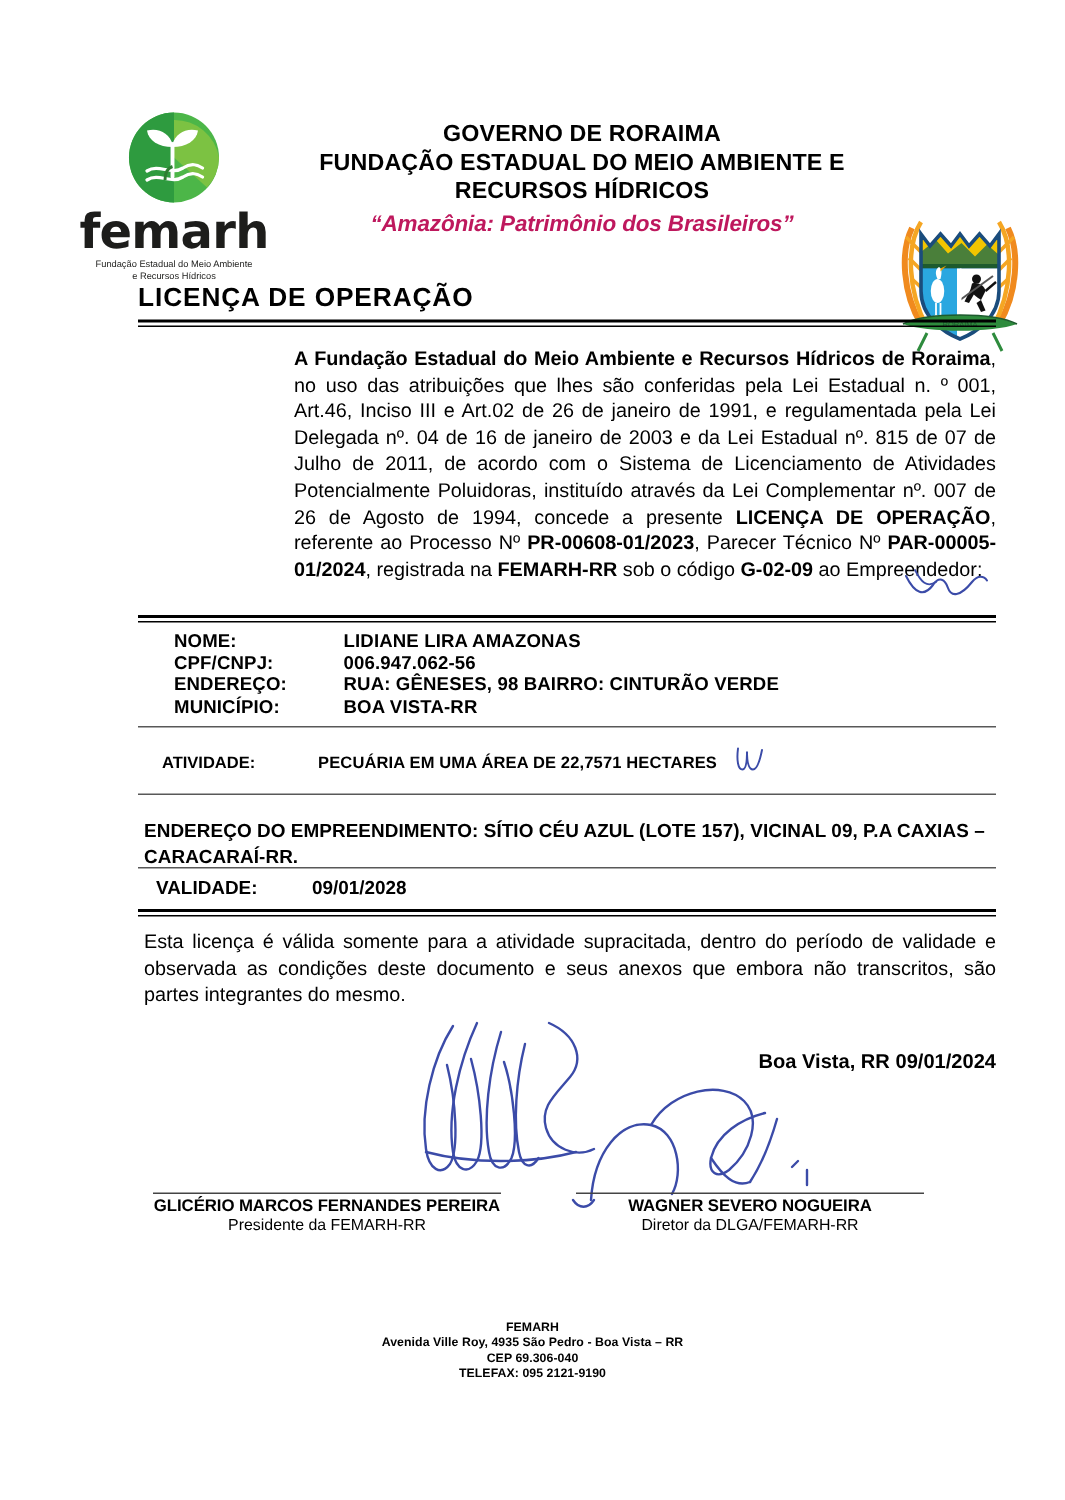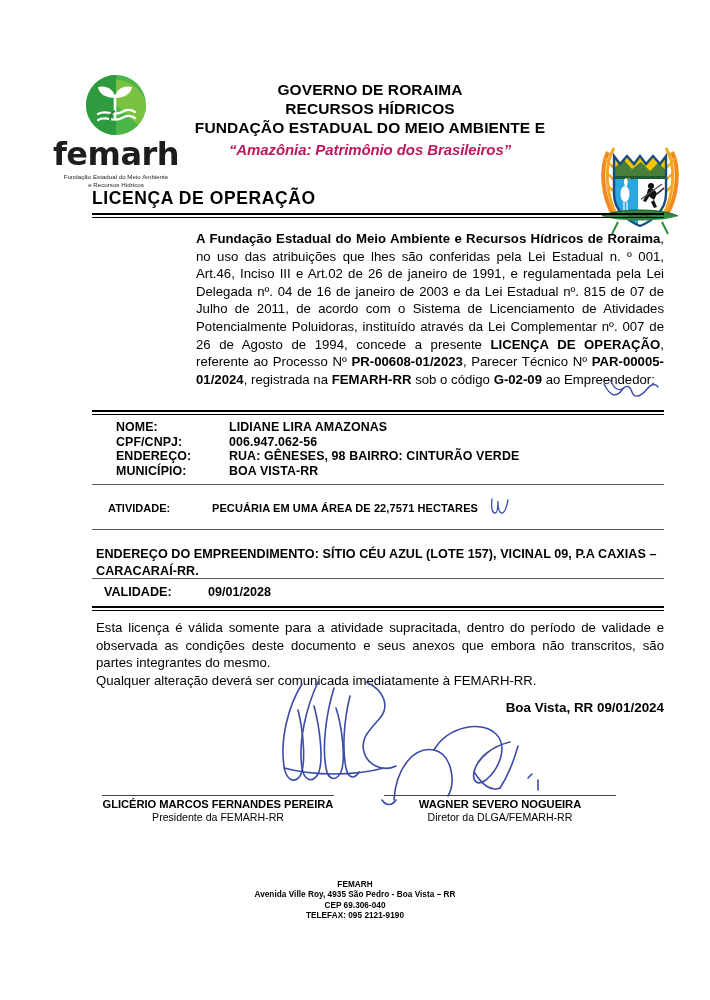--- a/index.html
+++ b/index.html
@@ -48,21 +48,21 @@
   .logo-sub {
     font-size: 6.2px;
     color: #1d1d1b;
     line-height: 1.25;
     margin-top: 3px;
     font-family: "Liberation Sans", sans-serif;
   }
 
   .header-text {
     position: absolute;
-    left: 170px; top: 14px;
+    left: 188px; top: 14px;
     width: 400px;
     text-align: center;
   }
   .gov-line {
     font-size: 15.5px;
     font-weight: bold;
     line-height: 19px;
     letter-spacing: 0.1px;
   }
   .slogan {
@@ -261,22 +261,22 @@
       </svg>
       <div class="logo-word">femarh</div>
       <div class="logo-sub">
         <span>Fundação Estadual do Meio Ambiente</span><br>
         <span>e Recursos Hídricos</span>
       </div>
     </div>
 
     <div class="header-text">
       <div class="gov-line">GOVERNO DE RORAIMA</div>
+      <div class="gov-line">FUNDAÇÃO ESTADUAL DO MEIO AMBIENTE E</div>
       <div class="gov-line">RECURSOS HÍDRICOS</div>
-      <div class="gov-line">FUNDAÇÃO ESTADUAL DO MEIO AMBIENTE E</div>
       <div class="slogan">“Amazônia: Patrimônio dos Brasileiros”</div>
     </div>
 
     <svg class="brasao" viewBox="0 0 92 104">
       <g>
         <path d="M14 14 C6 30 8 58 20 78" stroke="#f08a1e" stroke-width="4" fill="none"></path>
         <path d="M20 10 C10 26 11 56 24 80" stroke="#f5a623" stroke-width="3" fill="none"></path>
         <path d="M78 14 C86 30 84 58 72 78" stroke="#f08a1e" stroke-width="4" fill="none"></path>
         <path d="M72 10 C82 26 81 56 68 80" stroke="#f5a623" stroke-width="3" fill="none"></path>
         <path d="M10 20 L26 36 M12 34 L26 48 M14 48 L27 60 M82 20 L66 36 M80 34 L66 48 M78 48 L65 60" stroke="#f5a623" stroke-width="2.4" fill="none"></path>
@@ -372,21 +372,20 @@
 
   <div class="validade">
     <div class="val-label">VALIDADE:</div>
     <div>09/01/2028</div>
   </div>
 
   <div class="rule-double" style="top:606px"></div>
 
   <div class="closing">
     <div>Esta licença é válida somente para a atividade supracitada, dentro do período de validade e observada as condições deste documento e seus anexos que embora não transcritos, são partes integrantes do mesmo.</div>
-    <div class="closing-last">Qualquer alteração deverá ser comunicada imediatamente à FEMARH-RR.</div>
   </div>
 
   <div class="city-date">Boa Vista, RR 09/01/2024</div>
 
   <div class="sig-area">
 
     <svg class="scribble" style="left:92px; top:-10px; width:240px; height:120px;" viewBox="0 0 240 120">
       <g stroke="#3b4ba8" fill="none" stroke-width="1.6" stroke-linecap="round">
         <path d="M118 4 C104 26 96 60 100 86 C102 100 110 104 116 96 C122 86 120 54 114 30"></path>
         <path d="M134 2 C122 28 114 62 118 88 C120 100 128 104 134 94 C140 82 136 48 130 26"></path>

